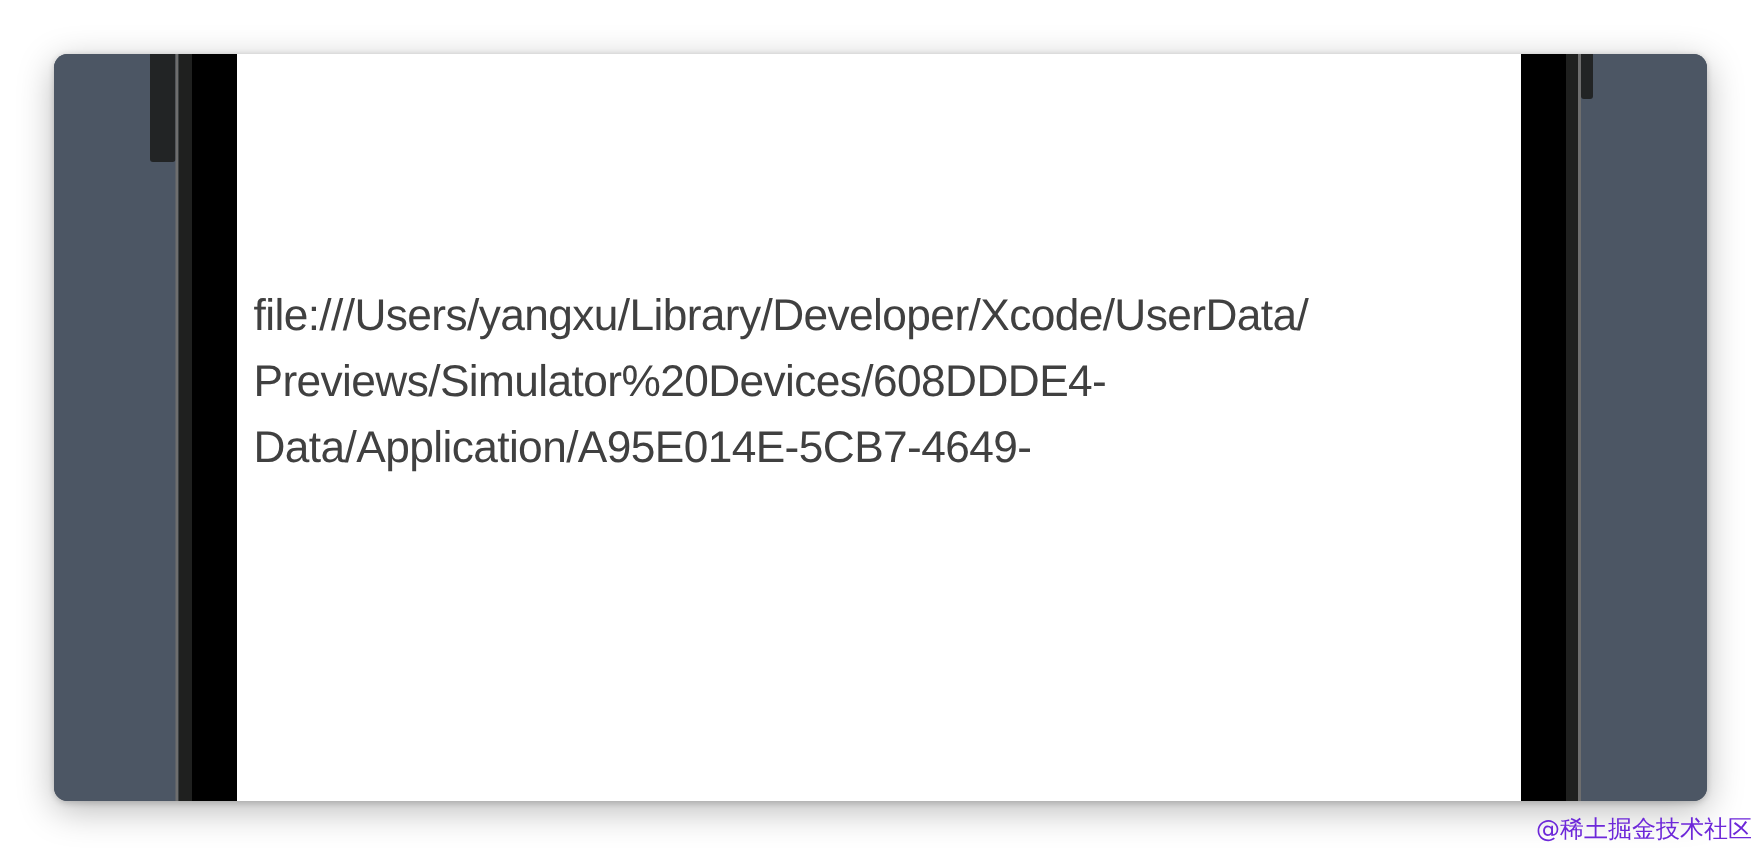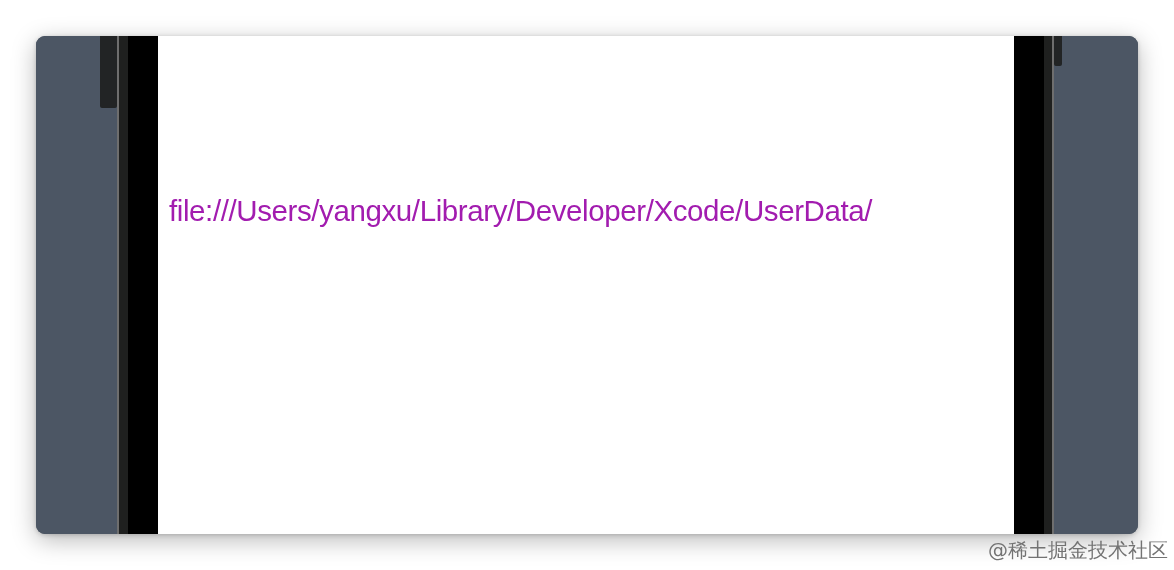--- a/index.html
+++ b/index.html
@@ -119,52 +119,54 @@
       border-radius: 0 0 2px 2px;
     }
     .path-text {
       position: absolute;
       left: 11px;
       top: 153px;
       width: 845px;
       margin: 0;
       font-size: 29.5px;
       line-height: 44px;
-      color: #a21caf;
+      color: #404040;
       letter-spacing: -0.4px;
       word-break: normal;
     }
     .path-line {
       display: block;
       white-space: nowrap;
     }
     .watermark {
       position: absolute;
       right: 6px;
       bottom: 6px;
-      font-size: 20px;
-      color: #737373;
+      font-size: 16px;
+      color: #6d28d9;
       font-family: "DejaVu Sans", sans-serif;
       letter-spacing: 0px;
     }
   </style>
 </head>
 <body>
 
 <div class="stage">
   <div class="sim-card">
     <div class="side-left"></div>
     <div class="hw-button-left"></div>
     <div class="bezel-line-left"></div>
     <div class="bezel-strip-left"></div>
     <div class="bezel-black-left"></div>
 
     <div class="screen">
       <p class="path-text">
         <span class="path-line">file:///Users/yangxu/Library/Developer/Xcode/UserData/</span>
+        <span class="path-line">Previews/Simulator%20Devices/608DDDE4-</span>
+        <span class="path-line">Data/Application/A95E014E-5CB7-4649-</span>
       </p>
     </div>
 
     <div class="bezel-black-right"></div>
     <div class="bezel-strip-right"></div>
     <div class="bezel-line-right"></div>
     <div class="side-right"></div>
     <div class="hw-button-right"></div>
   </div>
 

